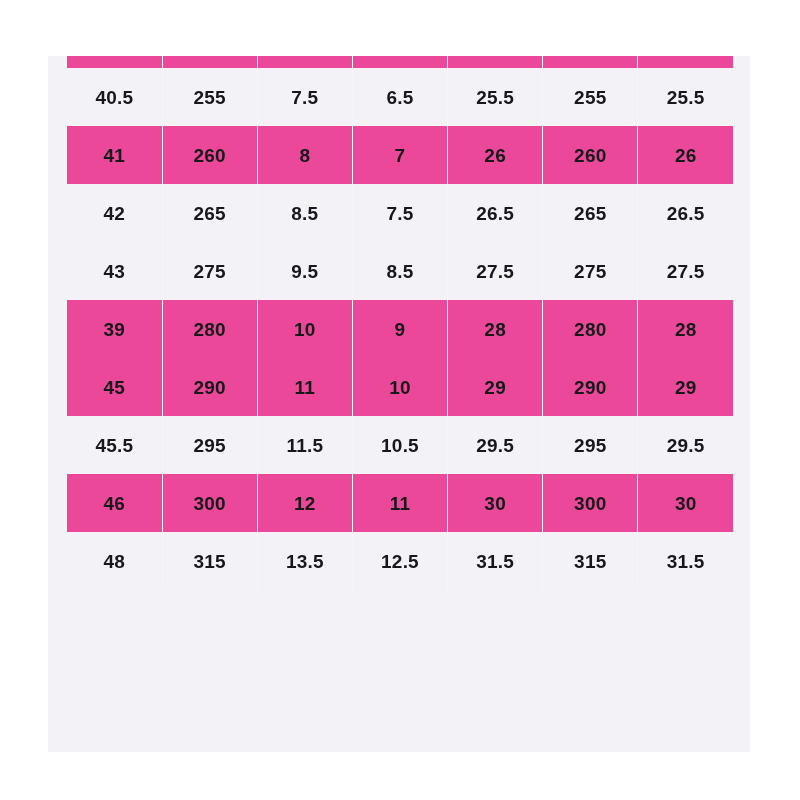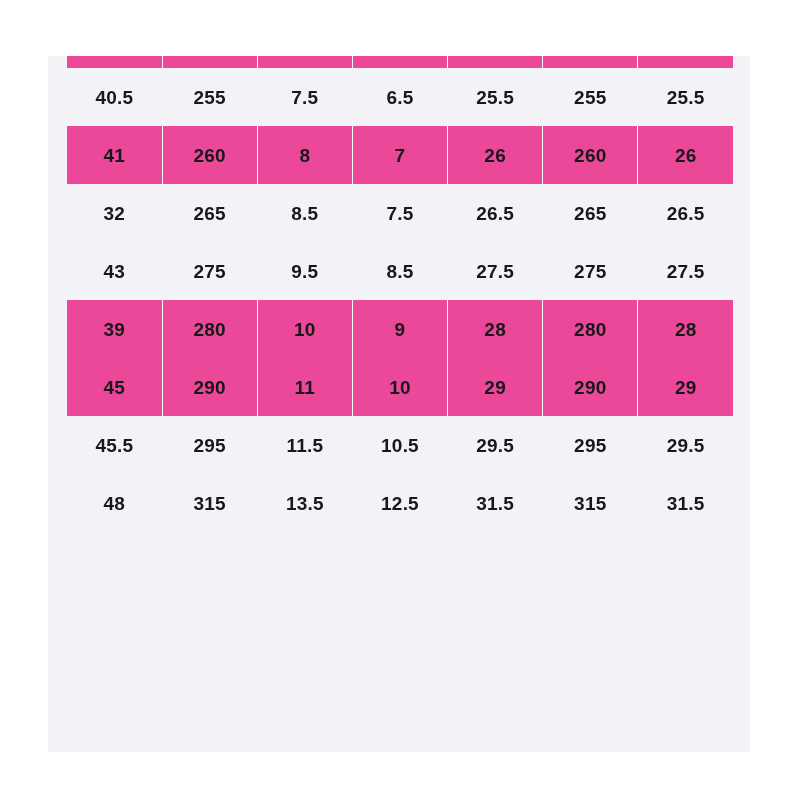--- a/index.html
+++ b/index.html
@@ -112,21 +112,21 @@
             <tr class="row-odd">
               <td>41</td>
               <td>260</td>
               <td>8</td>
               <td>7</td>
               <td>26</td>
               <td>260</td>
               <td>26</td>
             </tr>
             <tr class="row-even">
-              <td>32</td>
+              <td>42</td>
               <td>265</td>
               <td>8.5</td>
               <td>7.5</td>
               <td>26.5</td>
               <td>265</td>
               <td>26.5</td>
             </tr>
             <tr class="row-even">
               <td>43</td>
               <td>275</td>
@@ -156,20 +156,29 @@
             </tr>
             <tr class="row-even">
               <td>45.5</td>
               <td>295</td>
               <td>11.5</td>
               <td>10.5</td>
               <td>29.5</td>
               <td>295</td>
               <td>29.5</td>
             </tr>
+            <tr class="row-odd">
+              <td>46</td>
+              <td>300</td>
+              <td>12</td>
+              <td>11</td>
+              <td>30</td>
+              <td>300</td>
+              <td>30</td>
+            </tr>
             <tr class="row-even">
               <td>48</td>
               <td>315</td>
               <td>13.5</td>
               <td>12.5</td>
               <td>31.5</td>
               <td>315</td>
               <td>31.5</td>
             </tr>
           </tbody>

